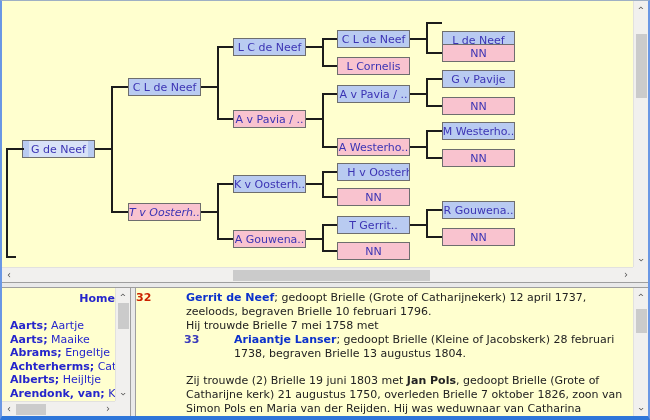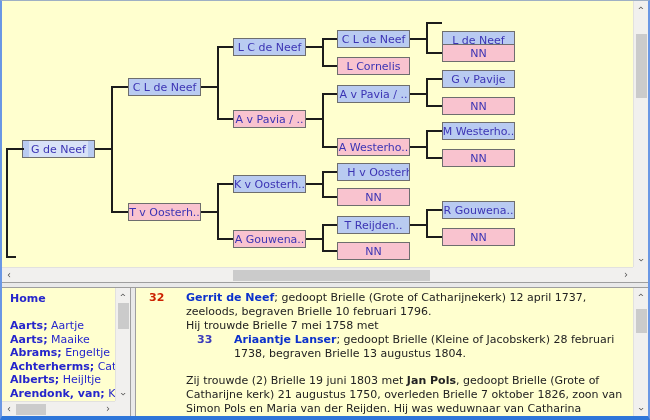--- a/index.html
+++ b/index.html
@@ -31,47 +31,47 @@
   .sb-h{border-top:1px solid #e2e1df;}
   .sb-corner{position:absolute;background:#f1f0ee;}
   .thumb{position:absolute;background:#cbcbcb;}
   .sb-v .thumb{left:2px;width:11px;}
   .sb-h .thumb{top:2px;height:11px;}
   .arr{position:absolute;font-size:10px;color:#4f4f4f;line-height:10px;width:10px;height:10px;text-align:center;cursor:default;}
   .arr.up{transform:rotate(-90deg);}
   .arr.down{transform:rotate(90deg);}
   .arr.left{transform:rotate(180deg);}
   
-  .home-link{font-size:11px;font-weight:bold;color:#2626cc;margin-bottom:14px;cursor:pointer;white-space:nowrap;}
+  .home-link{font-size:11px;font-weight:bold;color:#2626cc;margin-bottom:14px;cursor:pointer;white-space:nowrap;text-align:right;}
   .sitem{font-size:11px;line-height:13.6px;color:#2626cc;white-space:nowrap;cursor:pointer;}
   .sitem b{font-weight:bold;}
   
   .drow{display:flex;font-size:11px;line-height:14px;min-height:13px;}
-  .dnum{flex:0 0 50px;box-sizing:border-box;padding-left:13px;font-weight:bold;}
+  .dnum{flex:0 0 50px;box-sizing:border-box;padding-left:0;font-weight:bold;}
   .dnum.red{color:#cc2200;}
   .dnum.blue{color:#3b3bbb;margin-left:48px;}
   .dtxt{flex:1;padding-right:2px;color:#222222;}
   .seg-link{color:#0c31cc;font-weight:bold;cursor:pointer;}
   .seg-bold{color:#222222;font-weight:bold;}
   .seg-plain{color:#222222;}
 </style>
 </head>
 <body>
 
 <div class="page">
 
   <div class="tree-frame">
     <div class="tree-viewport">
         <div class="tbox m selected" style="left: 20px; top: 139px; width: 73px; height: 18px;">
           <span class="lbl">G de Neef</span>
         </div>
         <div class="tbox m" style="left: 126px; top: 77px; width: 73px; height: 18px;">
           <span class="lbl">C L de Neef</span>
         </div>
-        <div class="tbox f" style="left: 126px; top: 202px; width: 73px; height: 18px;">
+        <div class="tbox f" style="left: 126px; top: 202px; width: 73px; height: 18px; font-style: italic;">
           <span class="lbl">T v Oosterh..</span>
         </div>
         <div class="tbox m" style="left: 231px; top: 37px; width: 73px; height: 18px;">
           <span class="lbl">L C de Neef</span>
         </div>
         <div class="tbox f" style="left: 231px; top: 109px; width: 73px; height: 18px;">
           <span class="lbl">A v Pavia / ..</span>
         </div>
         <div class="tbox m" style="left: 231px; top: 174px; width: 73px; height: 18px;">
           <span class="lbl">K v Oosterh..</span>
@@ -91,21 +91,21 @@
         <div class="tbox f" style="left: 335px; top: 137px; width: 73px; height: 18px;">
           <span class="lbl">A Westerho..</span>
         </div>
         <div class="tbox m" style="left: 335px; top: 162px; width: 73px; height: 18px; padding-left: 20px;">
           <span class="lbl">H v Oosterh..</span>
         </div>
         <div class="tbox f" style="left: 335px; top: 187px; width: 73px; height: 18px;">
           <span class="lbl">NN</span>
         </div>
         <div class="tbox m" style="left: 335px; top: 215px; width: 73px; height: 18px;">
-          <span class="lbl">T Reijden..</span>
+          <span class="lbl">T Gerrit..</span>
         </div>
         <div class="tbox f" style="left: 335px; top: 241px; width: 73px; height: 18px;">
           <span class="lbl">NN</span>
         </div>
         <div class="tbox m" style="left: 440px; top: 13px; width: 73px; height: 18px; margin-top: 17px;">
           <span class="lbl">L de Neef</span>
         </div>
         <div class="tbox f" style="left: 440px; top: 43px; width: 73px; height: 18px;">
           <span class="lbl">NN</span>
         </div>

